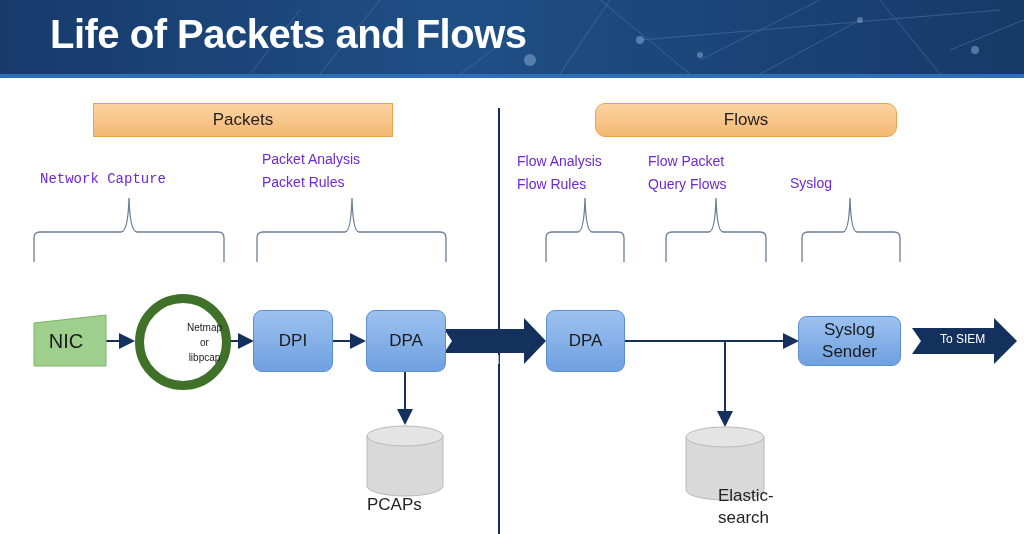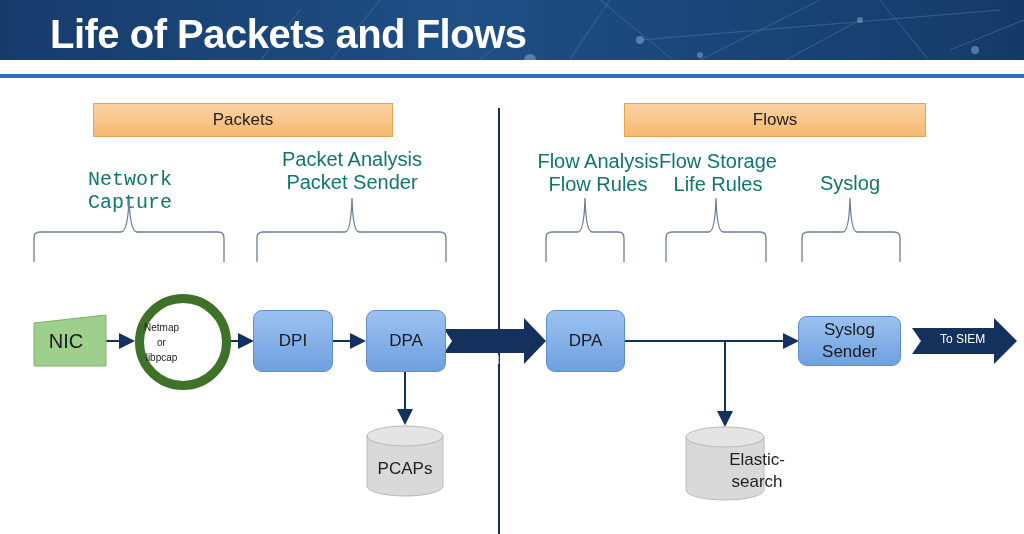--- a/index.html
+++ b/index.html
@@ -1,26 +1,26 @@
 <!DOCTYPE html>
 <html><head>
 <meta charset="utf-8">
 <style>
   html, body { margin:0; padding:0; }
   body { width:1024px; height:534px; background:#ffffff; position:relative; overflow:hidden; font-family:"Liberation Sans", sans-serif; }
-  .header { position:absolute; left:0; top:0; width:1024px; height:60px; background:linear-gradient(90deg,#173a6b 0%,#1f4f85 45%,#1a4578 70%,#163a68 100%); overflow:hidden; }
+  .header { position:absolute; left:0; top:0; width:1024px; height:74px; background:linear-gradient(90deg,#173a6b 0%,#1f4f85 45%,#1a4578 70%,#163a68 100%); overflow:hidden; }
   .header-bottom { position:absolute; left:0; top:74px; width:1024px; height:4px; background:#2e6db8; }
   .title { position:absolute; left:50px; top:12px; font-size:40px; font-weight:bold; color:#ffffff; letter-spacing:-0.5px; }
   .net { position:absolute; left:0; top:0; }
   .banner { position:absolute; height:32px; background:linear-gradient(#fbd3a2,#f5b872); border:1px solid #e8a44e; display:flex; align-items:center; justify-content:center; font-size:17px; color:#222; }
-  .label { position:absolute; font-size:20px; color:#0f766e; text-align:center; line-height:23px; }
+  .label { position:absolute; font-size:14px; color:#6d28d9; text-align:left; line-height:23px; }
   .box { position:absolute; background:linear-gradient(#9cc1ef,#6fa0e0); border:1px solid #5b8ed3; border-radius:9px; display:flex; align-items:center; justify-content:center; font-size:17px; color:#1b1b1b; text-align:center; line-height:22px; }
   .nic-text { position:absolute; left:30px; top:330px; width:72px; text-align:center; font-size:20px; color:#1b1b1b; }
-  .ring { position:absolute; left:135px; top:294px; width:78px; height:78px; border:9px solid #3f7128; border-radius:50%; background:#fff; display:flex; align-items:center; justify-content:flex-start; text-align:center; font-size:10px; line-height:15px; color:#1b1b1b; }
-  .db-text { position:absolute; font-size:17px; color:#222; text-align:center; line-height:22px; }
+  .ring { position:absolute; left:135px; top:294px; width:78px; height:78px; border:9px solid #3f7128; border-radius:50%; background:#fff; display:flex; align-items:center; justify-content:flex-end; text-align:center; font-size:10px; line-height:15px; color:#1b1b1b; }
+  .db-text { position:absolute; font-size:17px; color:#222; text-align:left; line-height:22px;margin-top:36px; }
   .svgl { position:absolute; left:0; top:0; }
   .arrow-text { position:absolute; font-size:12px; color:#fff; }
 </style>
 </head>
 <body>
 
 <div class="header">
   <svg class="net" width="1024" height="74">
     <g stroke="#5d86b8" stroke-width="1" opacity="0.45">
       <line x1="600" y1="0" x2="690" y2="74"></line>
@@ -40,36 +40,36 @@
         <circle cx="860" cy="20" r="3"></circle>
       <circle cx="975" cy="50" r="4"></circle>
         <circle cx="530" cy="60" r="6"></circle>
     </g>
   </svg>
   <div class="title">Life of Packets and Flows</div>
 </div>
 <div class="header-bottom"></div>
 
 <div class="banner" style="left:93px;top:103px;width:298px;">Packets</div>
-<div class="banner" style="left:624px;top:103px;width:300px;">Flows</div>
+<div class="banner" style="left:595px;top:103px;width:300px;border-radius:10px;">Flows</div>
 
 <div class="label" style="left:40px;top:168px;width:180px;font-family:Liberation Mono, monospace;">
   <div>Network Capture</div>
 </div>
 <div class="label" style="left:262px;top:148px;width:180px;">
   <div>Packet Analysis</div>
-  <div>Packet Sender</div>
+  <div>Packet Rules</div>
 </div>
-<div class="label" style="left:528px;top:150px;width:140px;">
+<div class="label" style="left:517px;top:150px;width:140px;">
   <div>Flow Analysis</div>
   <div>Flow Rules</div>
 </div>
 <div class="label" style="left:648px;top:150px;width:140px;">
-  <div>Flow Storage</div>
-  <div>Life Rules</div>
+  <div>Flow Packet</div>
+  <div>Query Flows</div>
 </div>
 <div class="label" style="left:790px;top:172px;width:120px;">
   <div>Syslog</div>
 </div>
 
 <svg class="svgl" width="1024" height="534">
   <defs>
     <marker id="ah" markerWidth="8" markerHeight="8" refX="7" refY="4" orient="auto">
       <path d="M0,0 L8,4 L0,8 Z" fill="#14305c"></path>
     </marker>

